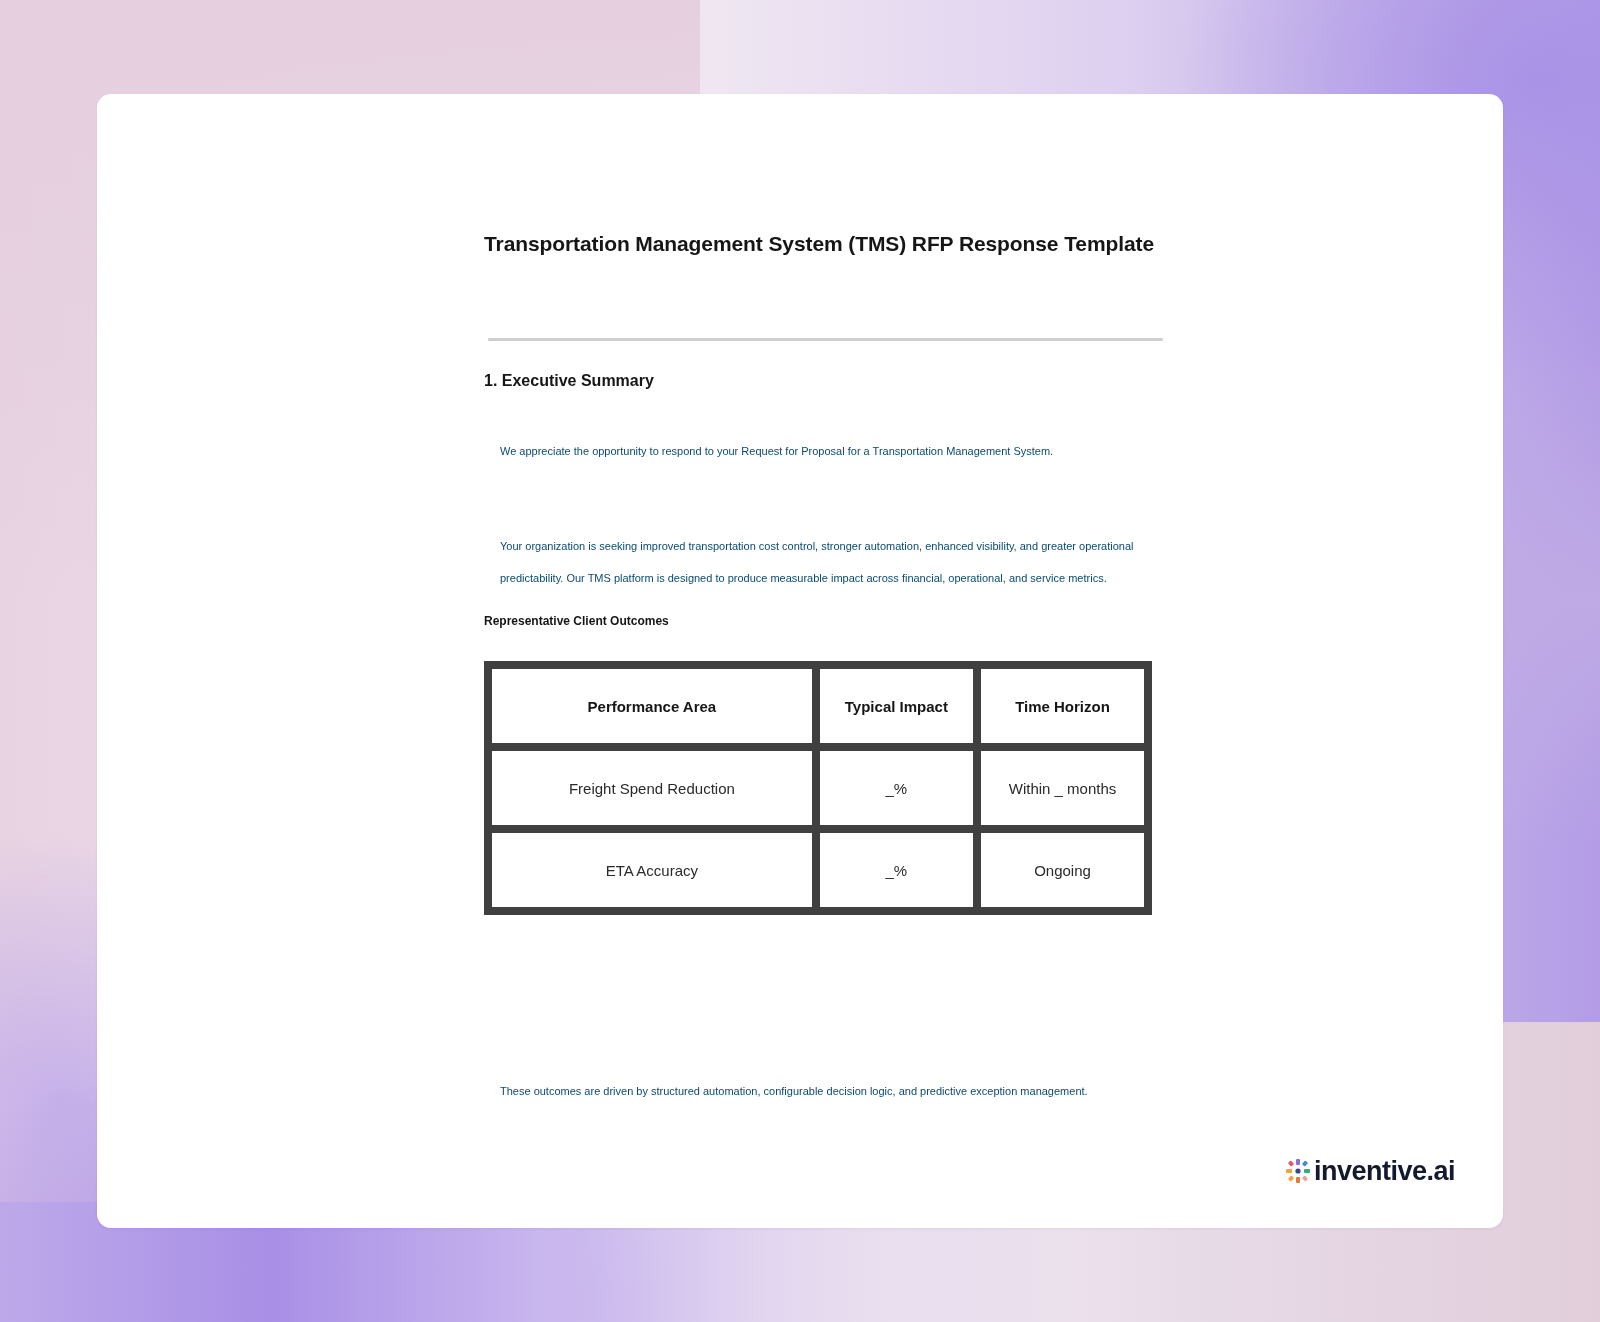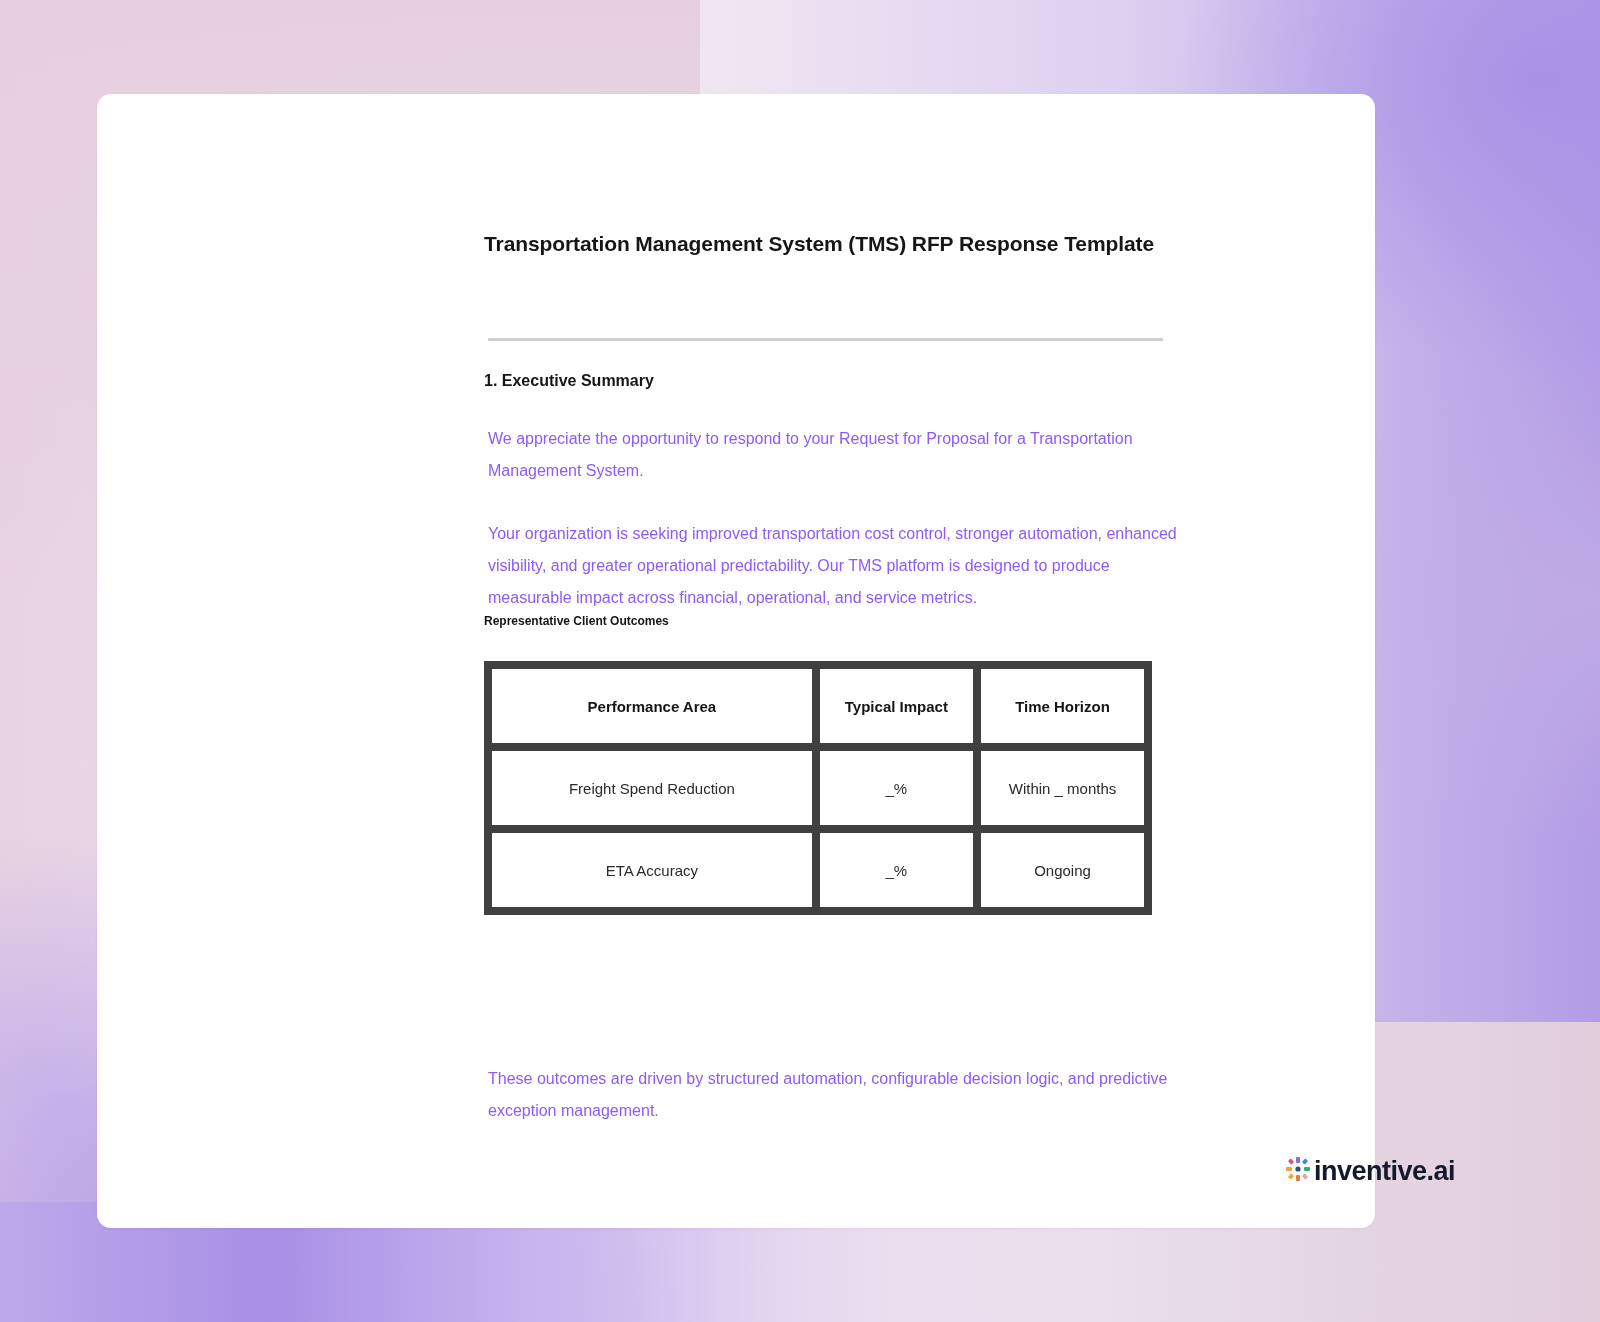--- a/index.html
+++ b/index.html
@@ -37,21 +37,21 @@
       position: absolute;
       left: 0; top: 0;
       width: 700px; height: 600px;
       background: linear-gradient(180deg, #e6d0e0 0%, rgba(230,208,224,0.6) 60%, rgba(230,208,224,0) 100%);
       pointer-events: none;
     }
     .card {
       position: absolute;
       left: 97px;
       top: 94px;
-      width: 1278px;
+      width: 1406px;
       height: 1134px;
       background: #ffffff;
       border-radius: 14px;
       box-shadow: 0 1px 3px rgba(90,60,140,0.08);
     }
     .doc {
       position: absolute;
       left: 387px;   
       top: 0;
       width: 690px;
@@ -84,24 +84,24 @@
       left: 0;
       margin: 0;
       font-size: 16px;
       font-weight: bold;
       color: #161616;
     }
     .para {
       position: absolute;
       left: 0;
       width: 690px;
-      margin: 4px;
-      font-size: 16px;
+      margin: 16px;
+      font-size: 11px;
       line-height: 32px;
-      color: #8b5cf6;
+      color: #0c4a6e;
     }
     .para-1 { top: 325px; }
     .para-2 { top: 420px; }
     .para-3 { top: 965px; }
     .sub-heading {
       position: absolute;
       top: 520px;
       left: 0;
       margin: 0;
       font-size: 12px;
@@ -133,20 +133,21 @@
     .col-area { width: 322px; }
     .col-impact { width: 146px; }
     .col-horizon { width: 156px; }
 
     .logo {
       position: absolute;
       left: 1188px;   
       top: 1062px;    
       height: 30px;
       display: flex;
+      align-items: center;
       gap: 3px;
     }
     .logo-mark {
       width: 26px;
       height: 26px;
     }
     .logo-text {
       font-size: 27px;
       font-weight: bold;
       color: #141a2e;

